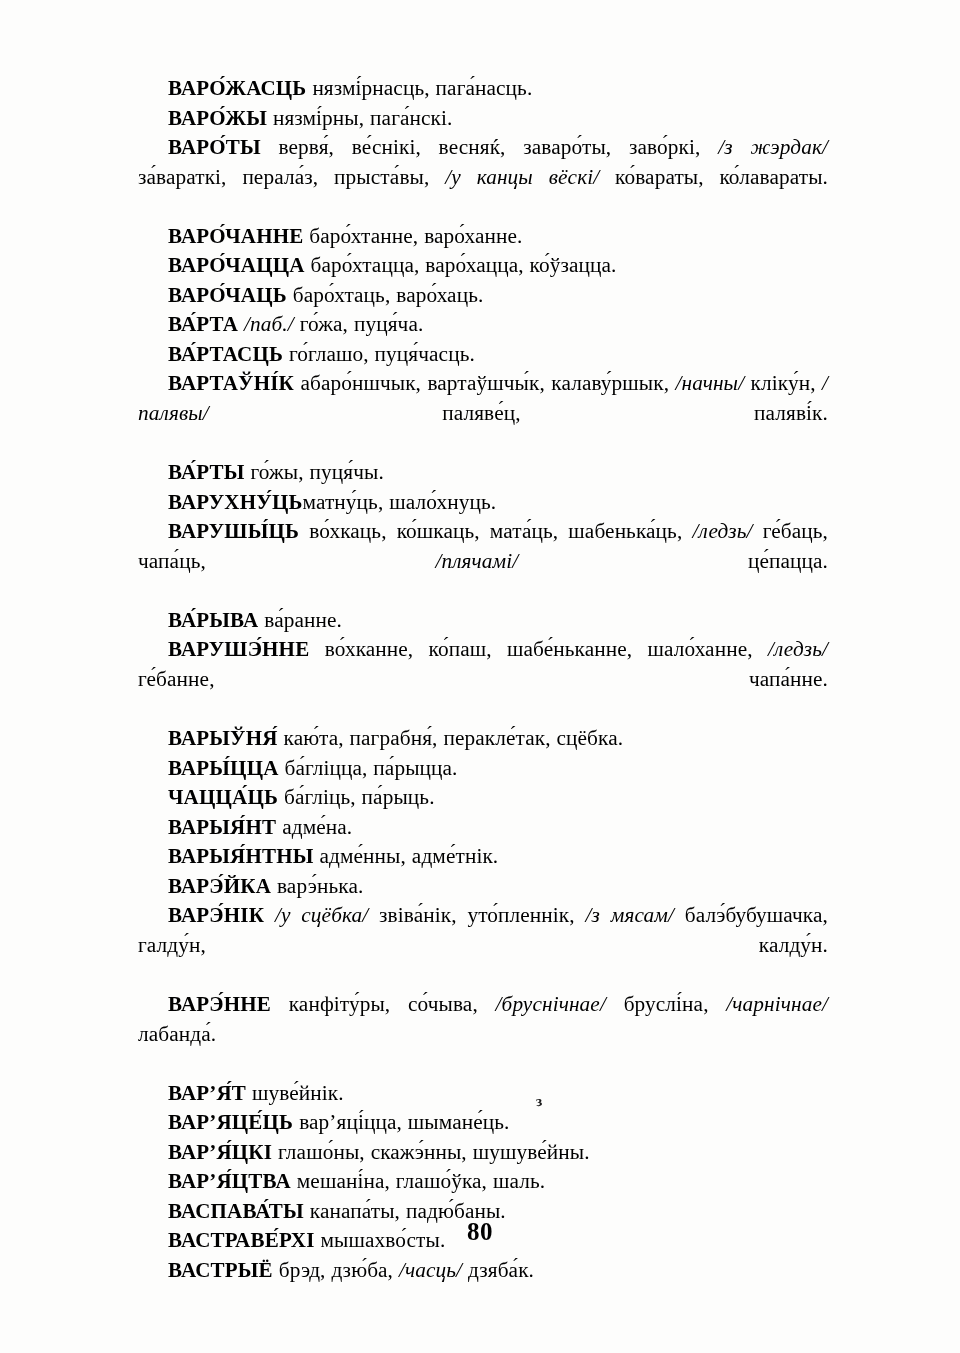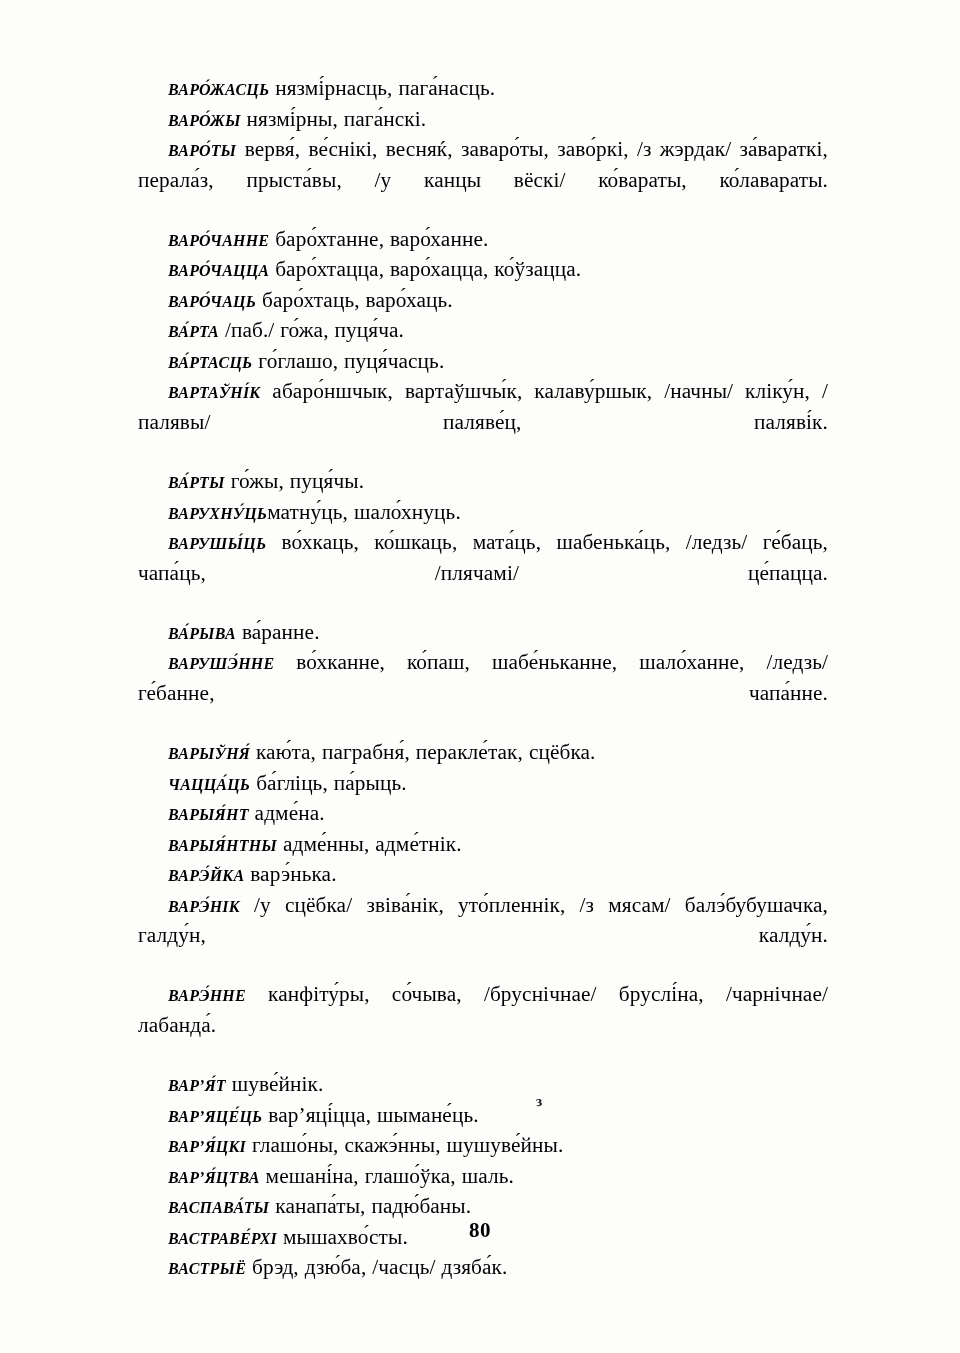--- a/index.html
+++ b/index.html
@@ -44,40 +44,40 @@
   
   .entry::after {
     content: "";
     display: inline-block;
     width: 100%;
   }
   .entry.single::after { display: none; }
 
   .hw {
     font-weight: bold;
-    font-size: 16px;
+    font-size: 21px;
     letter-spacing: 0.2px;
-    font-style: italic;
   }
   .gloss {
     font-weight: normal;
   }
   .qual {
+    font-style: italic;
     font-weight: normal;
   }
 
   #folio {
     position: absolute;
     left: 0;
     top: 1218px;
     width: 960px;
     text-align: center;
     font-family: "Liberation Serif", "DejaVu Serif", serif;
     font-weight: bold;
-    font-size: 21px;
+    font-size: 25px;
     letter-spacing: 0.5px;
   }
 
   
   #speck {
     position: absolute;
     left: 536px;
     top: 1094px;
     font-family: "Liberation Serif", "DejaVu Serif", serif;
     font-size: 15px;
@@ -117,20 +117,21 @@
     <p class="entry single"><span class="hw">ВАРУХНУ́ЦЬ</span><span class="gloss">матну́ць, шало́хнуць.</span></p>
 
     <p class="entry"><span class="hw">ВАРУШЫ́ЦЬ</span> <span class="gloss">во́хкаць, ко́шкаць, мата́ць, шабенька́ць, <span class="qual">/ледзь/</span> ге́баць, чапа́ць, <span class="qual">/плячамі/</span> це́пацца.</span></p>
 
     <p class="entry single"><span class="hw">ВА́РЫВА</span> <span class="gloss">ва́ранне.</span></p>
 
     <p class="entry"><span class="hw">ВАРУШЭ́ННЕ</span> <span class="gloss">во́хканне, ко́паш, шабе́ньканне, шало́ханне, <span class="qual">/ледзь/</span> ге́банне, чапа́нне.</span></p>
 
     <p class="entry single"><span class="hw">ВАРЫЎНЯ́</span> <span class="gloss">каю́та, паграбня́, перакле́так, сцёбка.</span></p>
 
+    <p class="entry single"><span class="hw">ВАРЫ́ЦЦА</span> <span class="gloss">ба́гліцца, па́рыцца.</span></p>
 
     <p class="entry single"><span class="hw">ЧАЦЦА́ЦЬ</span> <span class="gloss">ба́гліць, па́рыць.</span></p>
 
     <p class="entry single"><span class="hw">ВАРЫЯ́НТ</span> <span class="gloss">адме́на.</span></p>
 
     <p class="entry single"><span class="hw">ВАРЫЯ́НТНЫ</span> <span class="gloss">адме́нны, адме́тнік.</span></p>
 
     <p class="entry single"><span class="hw">ВАРЭ́ЙКА</span> <span class="gloss">варэ́нька.</span></p>
 
     <p class="entry"><span class="hw">ВАРЭ́НІК</span> <span class="qual">/у сцёбка/</span> <span class="gloss">звіва́нік, уто́пленнік, <span class="qual">/з мясам/</span> балэ́бубушачка, галду́н, калду́н.</span></p>

